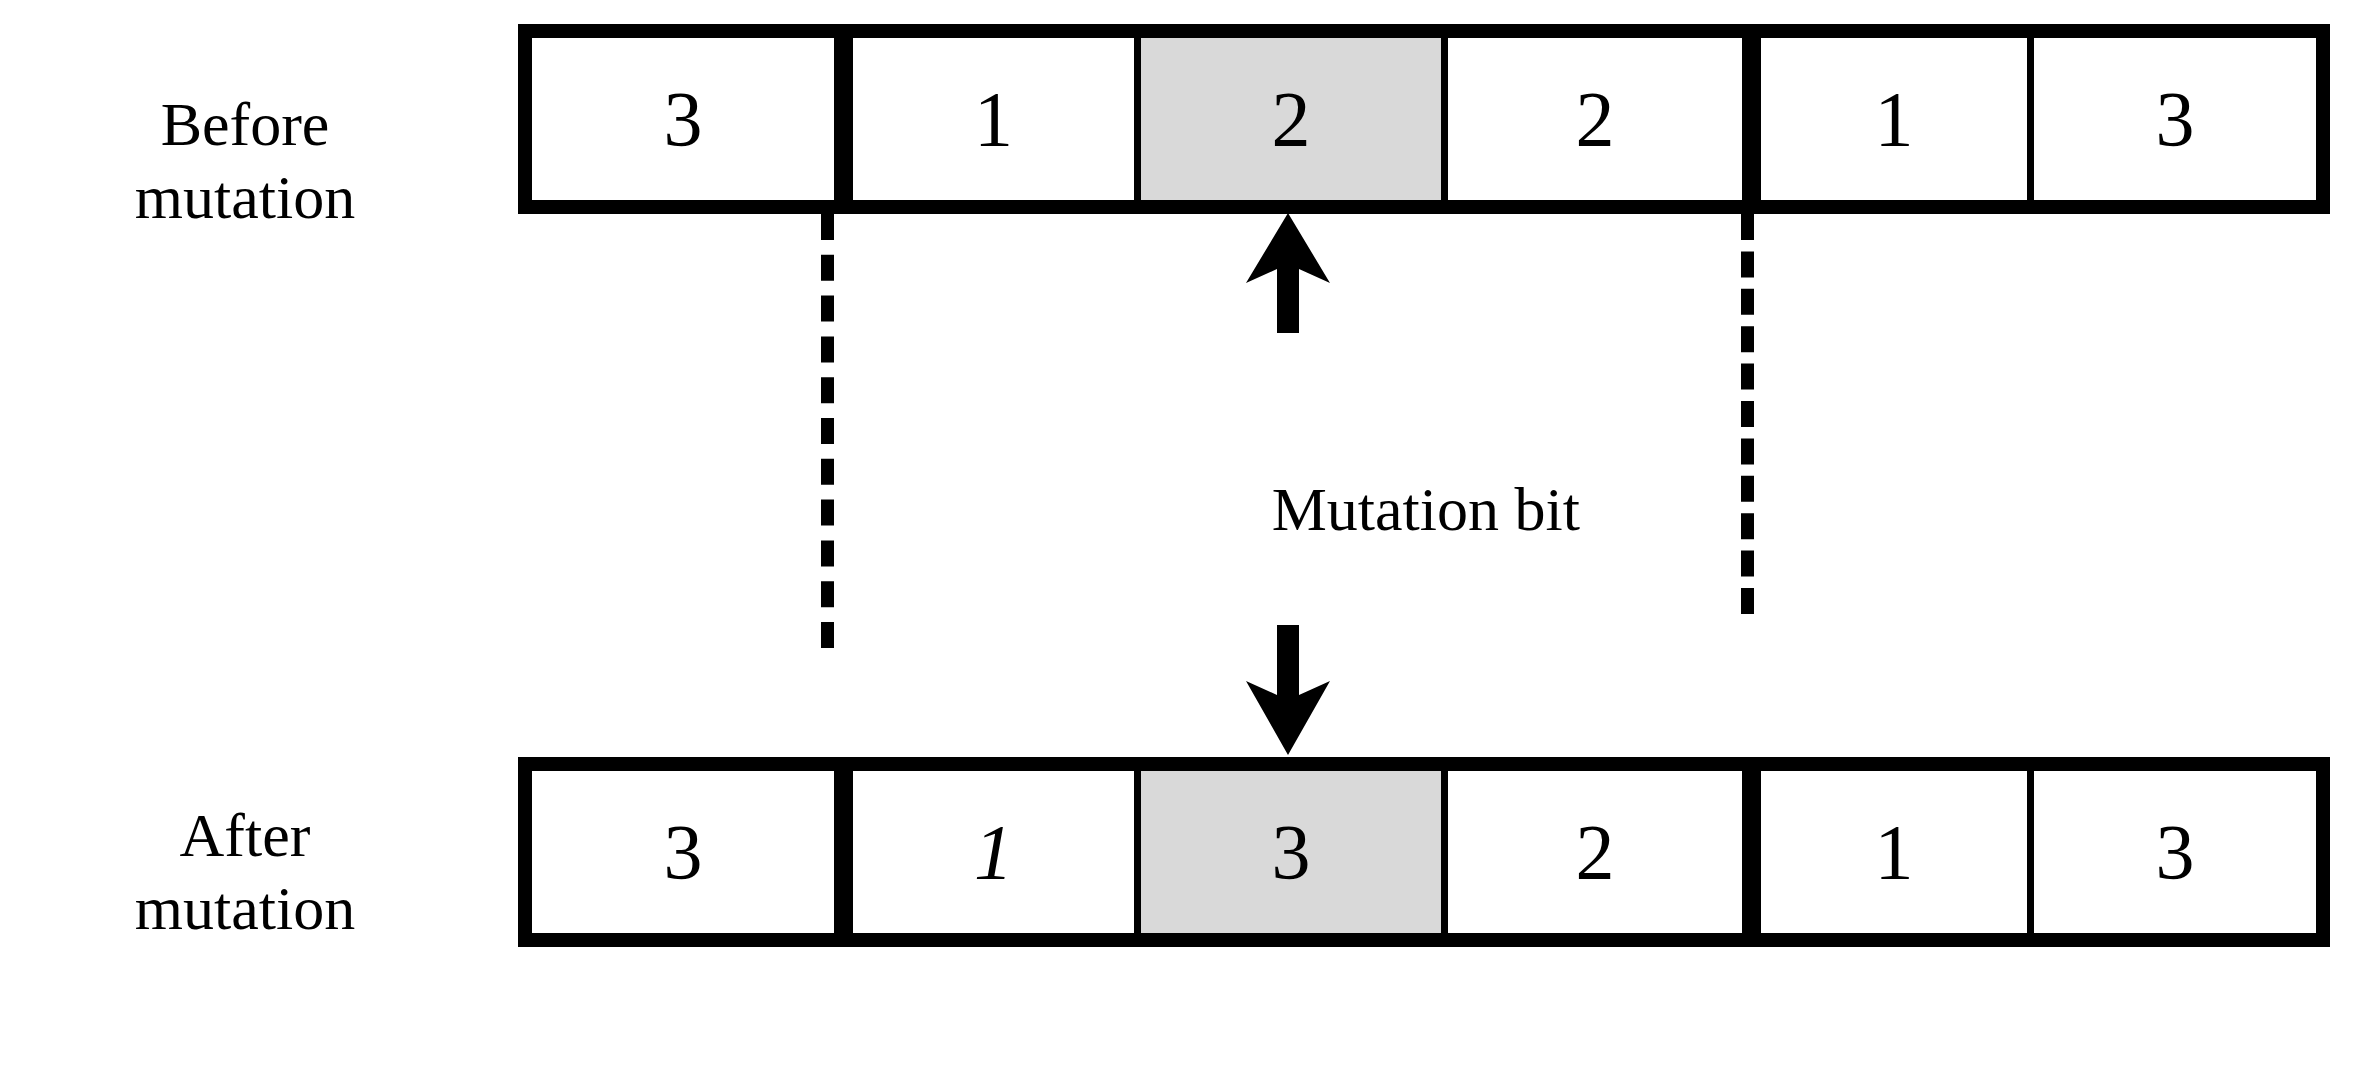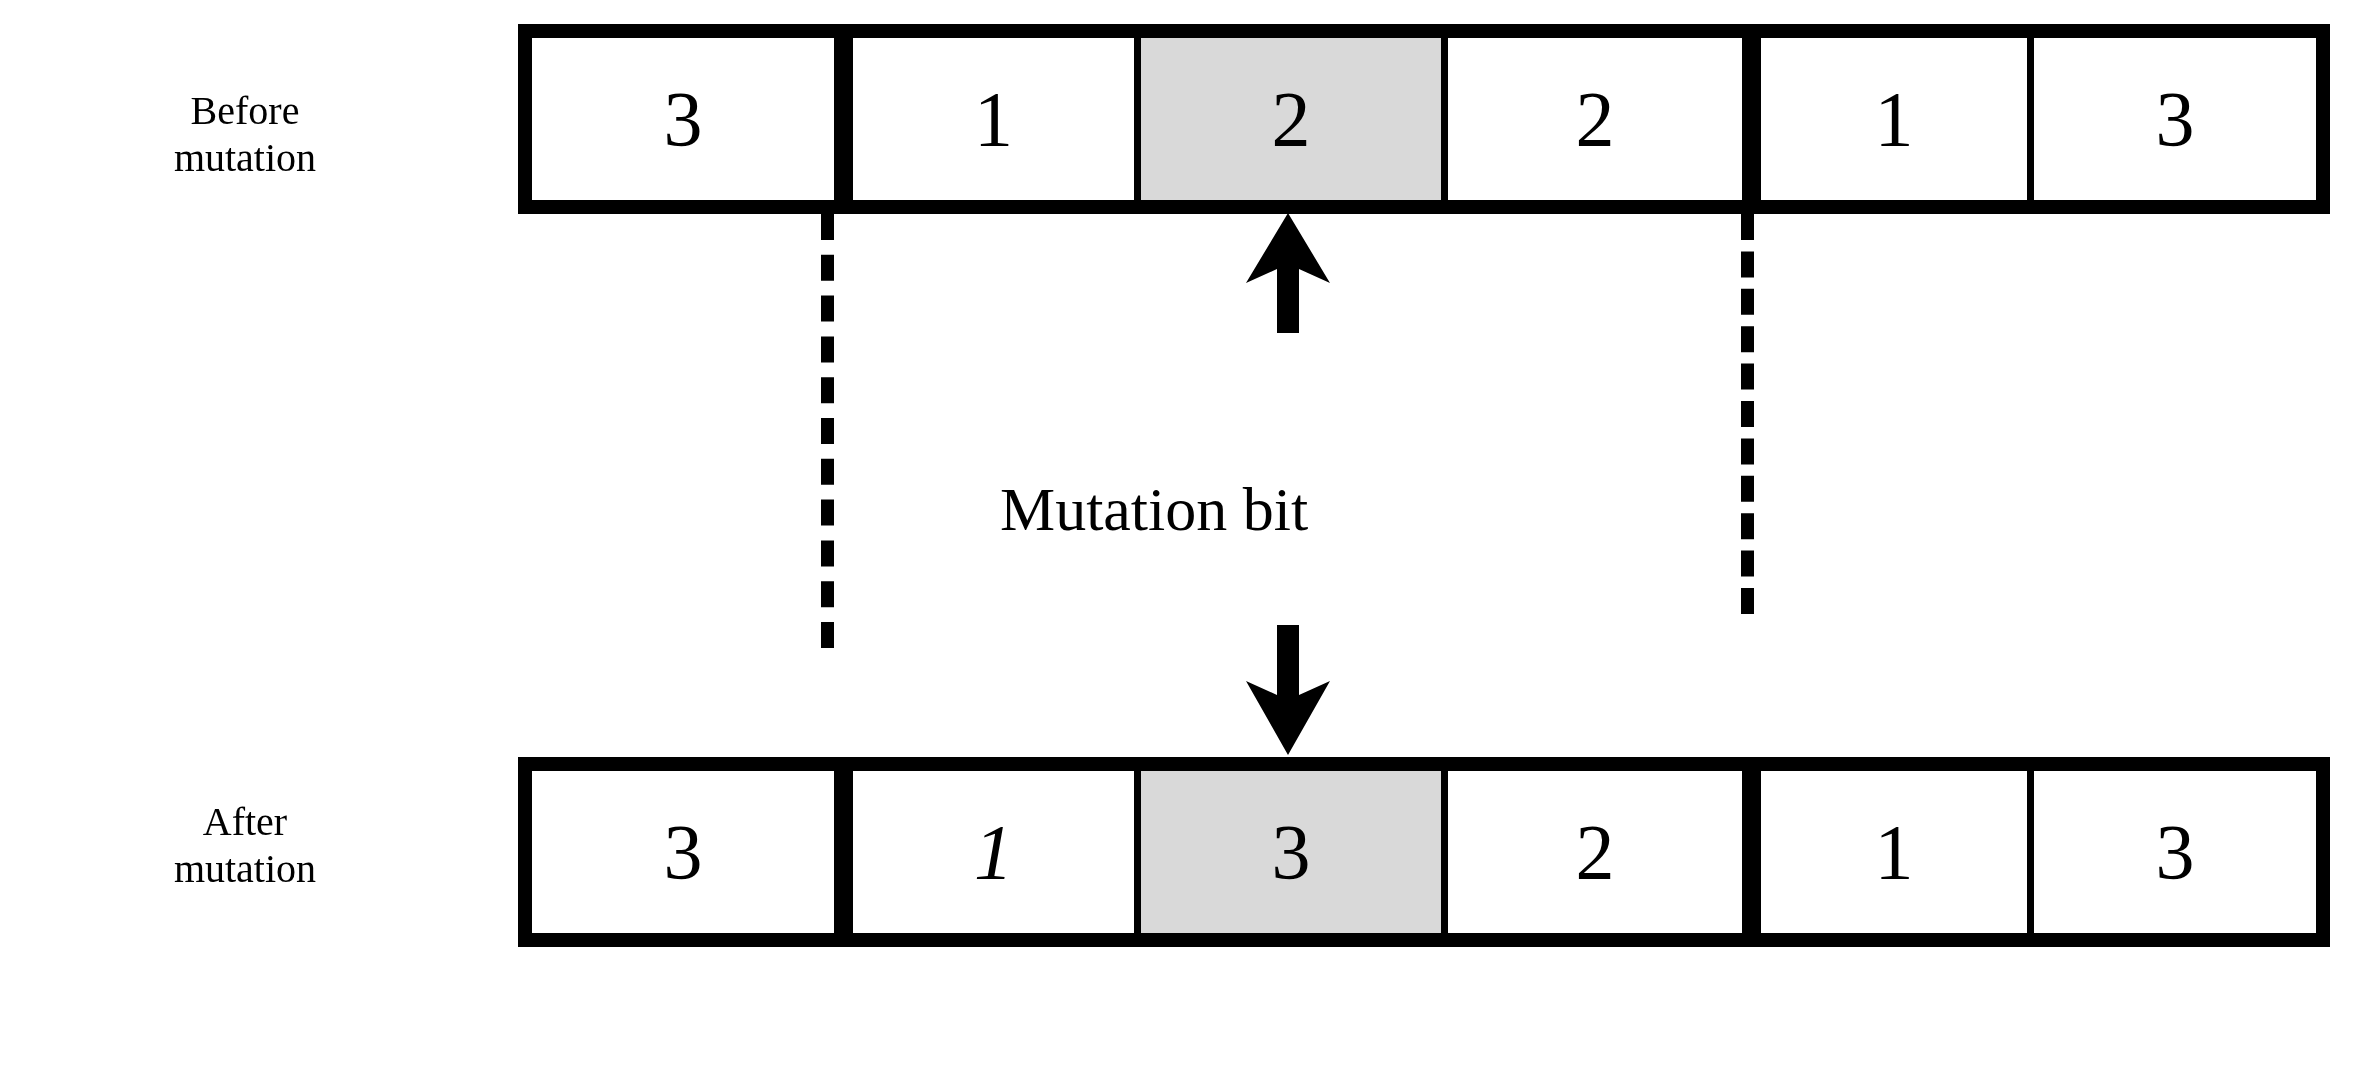--- a/index.html
+++ b/index.html
@@ -17,21 +17,21 @@
     width: 2354px;
     height: 1082px;
     background: #ffffff;
     overflow: hidden;
   }
 
   
   .row-label {
     position: absolute;
     text-align: center;
-    font-size: 40px;
+    font-size: 62px;
     line-height: 1.17;
     color: #000;
     font-family: "Liberation Serif", "DejaVu Serif", serif;
     white-space: pre-line;
     user-select: none;
   }
   #label-before { left: 10px; top: 88px;  width: 470px; }
   #label-after  { left: 10px; top: 799px; width: 470px; }
 
   
@@ -90,21 +90,21 @@
   }
   #arrow-up   { left: 1233px; top: 213px; height: 120px; }
   #arrow-down { left: 1233px; top: 625px; height: 130px; }
 
   
   #mutation-caption {
     position: absolute;
     left: 1000px;
     top: 478px;
     width: 580px;
-    text-align: left;
+    text-align: right;
     font-size: 62px;
     line-height: 1;
     color: #000;
     font-family: "Liberation Serif", "DejaVu Serif", serif;
     white-space: nowrap;
     user-select: none;
   }
 </style>
 </head>
 <body>

